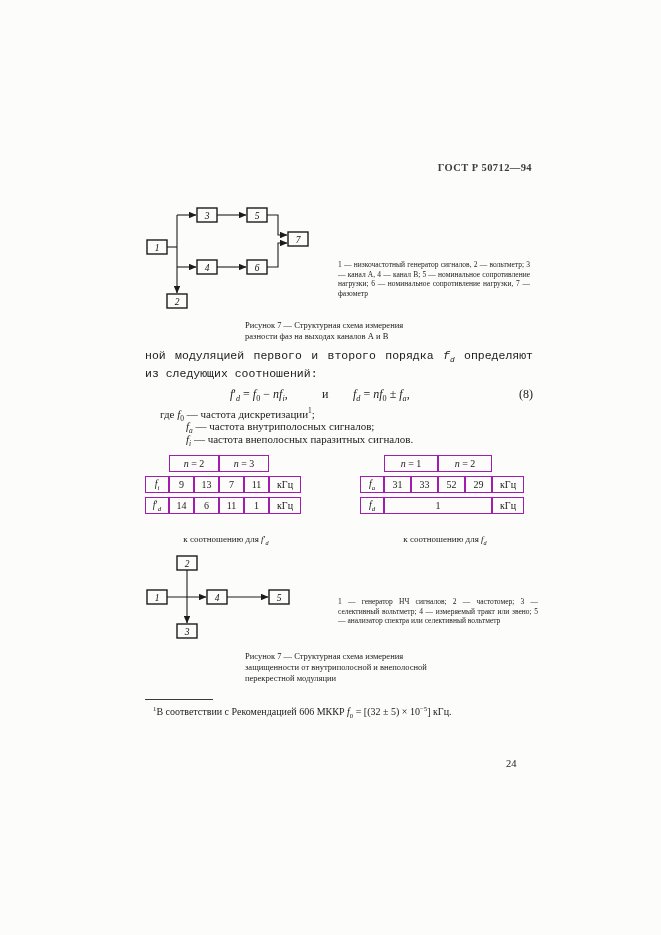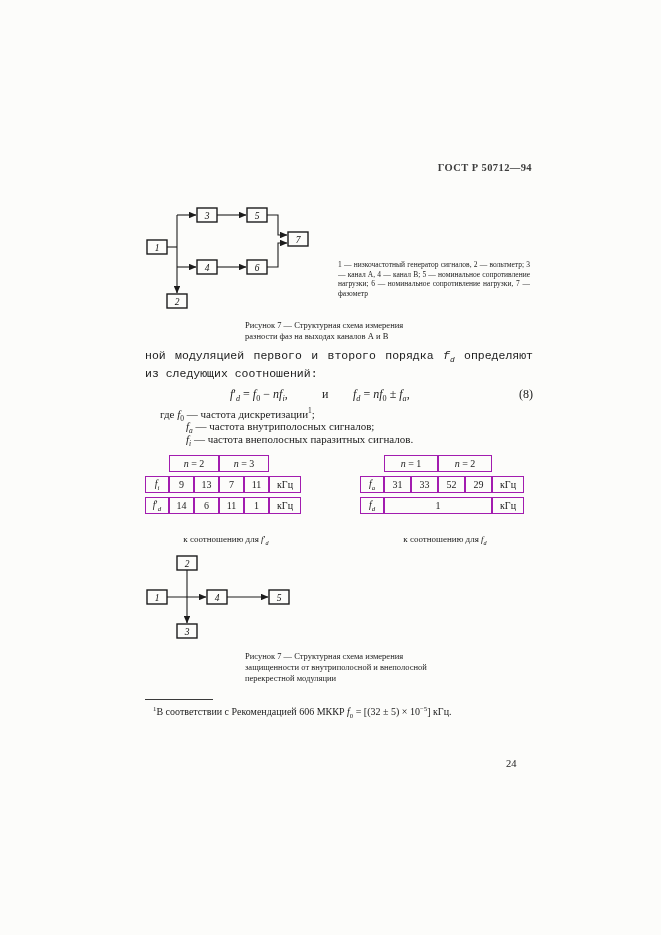--- a/index.html
+++ b/index.html
@@ -151,20 +151,21 @@
     <rect class="box" x="129" y="39" width="20" height="14"></rect>
     <rect class="box" x="37" y="73" width="20" height="14"></rect>
 
     <text x="47" y="15.5" text-anchor="middle">2</text>
     <text x="17" y="49.5" text-anchor="middle">1</text>
     <text x="77" y="49.5" text-anchor="middle">4</text>
     <text x="139" y="49.5" text-anchor="middle">5</text>
     <text x="47" y="83.5" text-anchor="middle">3</text>
   </svg>
 
+  <div class="abs legend" style="left:338px; top:597px; width:200px;">1 — генератор НЧ сигналов; 2 — частотомер; 3 — селективный вольтметр; 4 — измеряемый тракт или звено; 5 — анализатор спектра или селективный вольтметр</div>
 
   <div class="abs figcap" style="left:245px; top:651px; width:182px;">Рисунок 7 — Структурная схема измерения защищенности от внутриполосной и внеполосной перекрестной модуляции</div>
 
   <div class="abs footrule" style="left:145px; top:699px;"></div>
   <div class="abs footnote" style="left:153px; top:705px; width:392px;"><sup>1</sup>В соответствии с Рекомендацией 606 МККР <i>f</i><sub>0</sub> = [(32 ± 5) × 10<sup>−5</sup>] кГц.</div>
 
   <div class="abs pagenum" style="left:506px; top:758px;">24</div>
 
 </div>
 

